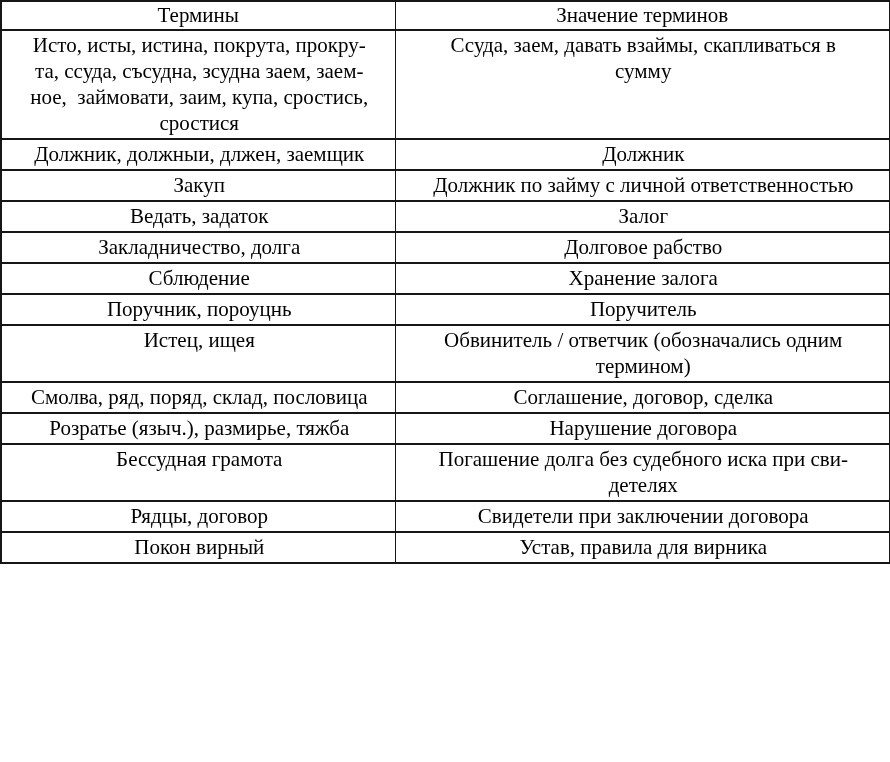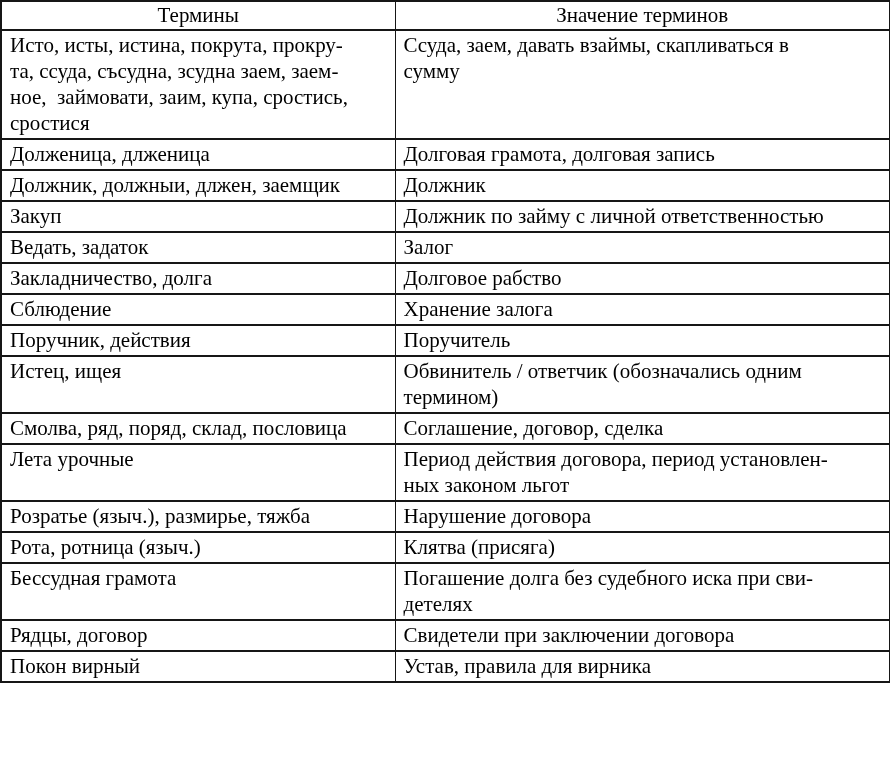--- a/index.html
+++ b/index.html
@@ -27,21 +27,21 @@
     border: 2px solid #161616;
     vertical-align: top;
     overflow: hidden;
   }
   table.terms-table th {
     font-weight: normal;
     padding: 1px 4px 2px 4px;
     line-height: 24px;
   }
   table.terms-table td {
-    text-align: left;
+    text-align: center;
     padding: 1px 6px 2px 8px;
     white-space: pre-wrap;
   }
   
   table.terms-table th:first-child,
   table.terms-table td:first-child {
     border-right-width: 1px;
   }
   table.terms-table th:last-child,
   table.terms-table td:last-child {
@@ -68,68 +68,55 @@
   <tbody id="table-body">
       <tr>
         <td>Исто, исты, истина, покрута, прокру-
 та, ссуда, съсудна, зсудна заем, заем-
 ное,  займовати, заим, купа, сростись,
 сростися</td>
         <td>Ссуда, заем, давать взаймы, скапливаться в
 сумму</td>
       </tr>
       <tr>
-        <td>Долженица, длженица</td>
-        <td>Долговая грамота, долговая запись</td>
-      </tr>
-      <tr>
         <td>Должник, должныи, длжен, заемщик</td>
         <td>Должник</td>
       </tr>
       <tr>
         <td>Закуп</td>
         <td>Должник по займу с личной ответственностью</td>
       </tr>
       <tr>
         <td>Ведать, задаток</td>
         <td>Залог</td>
       </tr>
       <tr>
         <td>Закладничество, долга</td>
         <td>Долговое рабство</td>
       </tr>
       <tr>
         <td>Сблюдение</td>
         <td>Хранение залога</td>
       </tr>
       <tr>
-        <td>Поручник, действия</td>
+        <td>Поручник, пороуцнь</td>
         <td>Поручитель</td>
       </tr>
       <tr>
         <td>Истец, ищея</td>
         <td>Обвинитель / ответчик (обозначались одним
 термином)</td>
       </tr>
       <tr>
         <td>Смолва, ряд, поряд, склад, пословица</td>
         <td>Соглашение, договор, сделка</td>
       </tr>
       <tr>
-        <td>Лета урочные</td>
-        <td>Период действия договора, период установлен-
-ных законом льгот</td>
-      </tr>
-      <tr>
         <td>Розратье (языч.), размирье, тяжба</td>
         <td>Нарушение договора</td>
-      </tr>
-      <tr>
-        <td>Рота, ротница (языч.)</td>
-        <td>Клятва (присяга)</td>
       </tr>
       <tr>
         <td>Бессудная грамота</td>
         <td>Погашение долга без судебного иска при сви-
 детелях</td>
       </tr>
       <tr>
         <td>Рядцы, договор</td>
         <td>Свидетели при заключении договора</td>
       </tr>

